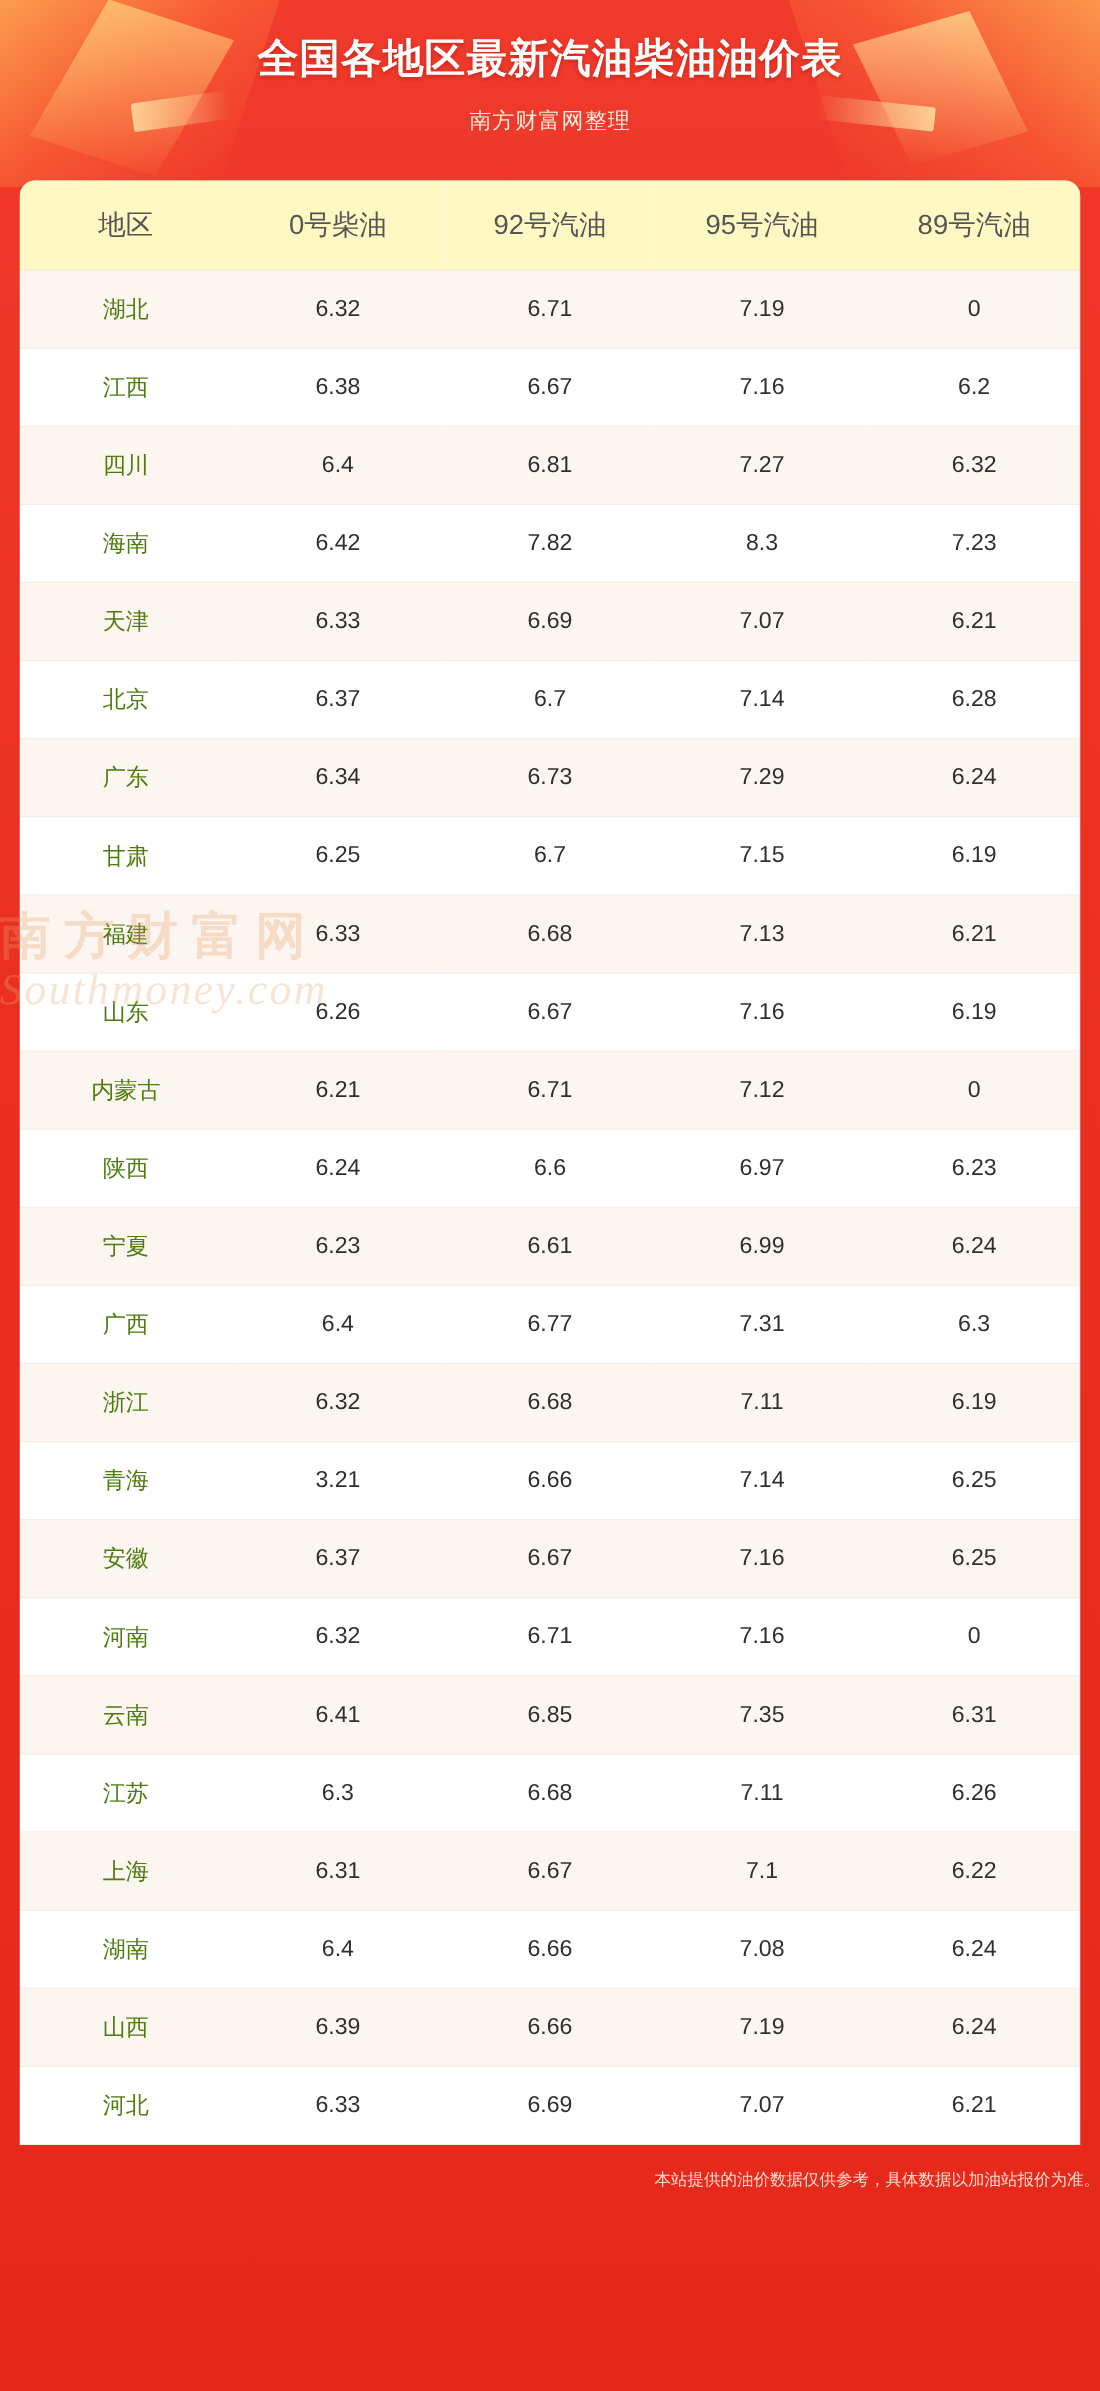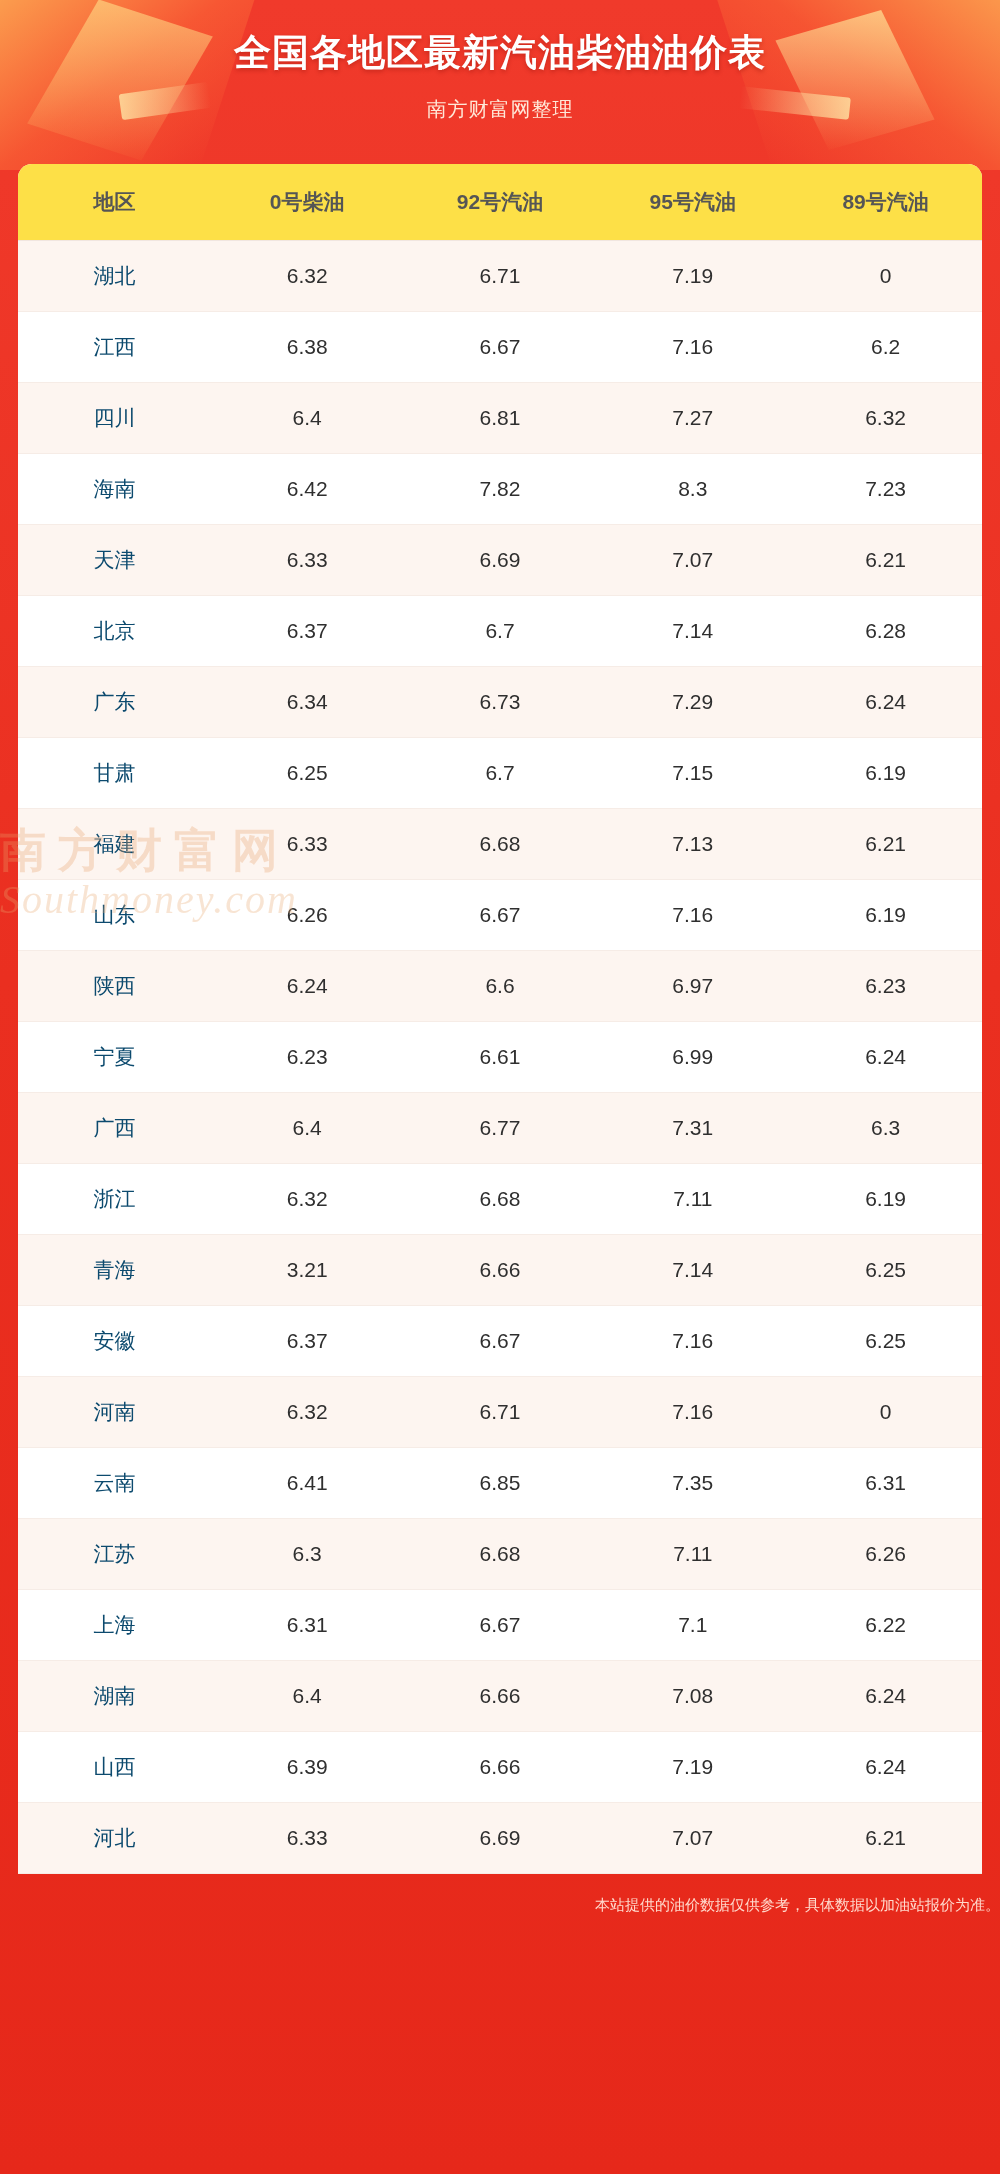--- a/index.html
+++ b/index.html
@@ -97,42 +97,42 @@
     border-radius: 14px 14px 0 0;
     overflow: hidden;
     z-index: 3;
   }
   table.price-table {
     width: 100%;
     border-collapse: collapse;
     table-layout: fixed;
   }
   table.price-table th {
-    font-size: 21px;
-    font-weight: bold;
+    font-size: 25px;
+    font-weight: normal;
     color: #555555;
     padding: 24px 0 24px 0;
-    background: #fde047;
+    background: #fef9c3;
     border-bottom: 1px solid #f1e6e0;
   }
   table.price-table td {
     font-size: 21px;
     color: #2f2f2f;
     text-align: center;
     padding: 21px 0;
     border-bottom: 1px solid #f6ece6;
   }
   table.price-table tbody tr:nth-child(odd) {
     background: #fdf5f0;
   }
   table.price-table tbody tr:nth-child(even) {
     background: #ffffff;
   }
   table.price-table td.region {
-    color: #0c4a6e;
+    color: #4d7c0f;
   }
   .watermark {
     position: absolute;
     left: 0;
     right: 0;
     top: 820px;
     z-index: 4;
     pointer-events: none;
     opacity: .30;
   }
@@ -252,20 +252,27 @@
             <td>6.21</td>
           </tr>
           <tr>
             <td class="region">山东</td>
             <td>6.26</td>
             <td>6.67</td>
             <td>7.16</td>
             <td>6.19</td>
           </tr>
           <tr>
+            <td class="region">内蒙古</td>
+            <td>6.21</td>
+            <td>6.71</td>
+            <td>7.12</td>
+            <td>0</td>
+          </tr>
+          <tr>
             <td class="region">陕西</td>
             <td>6.24</td>
             <td>6.6</td>
             <td>6.97</td>
             <td>6.23</td>
           </tr>
           <tr>
             <td class="region">宁夏</td>
             <td>6.23</td>
             <td>6.61</td>

